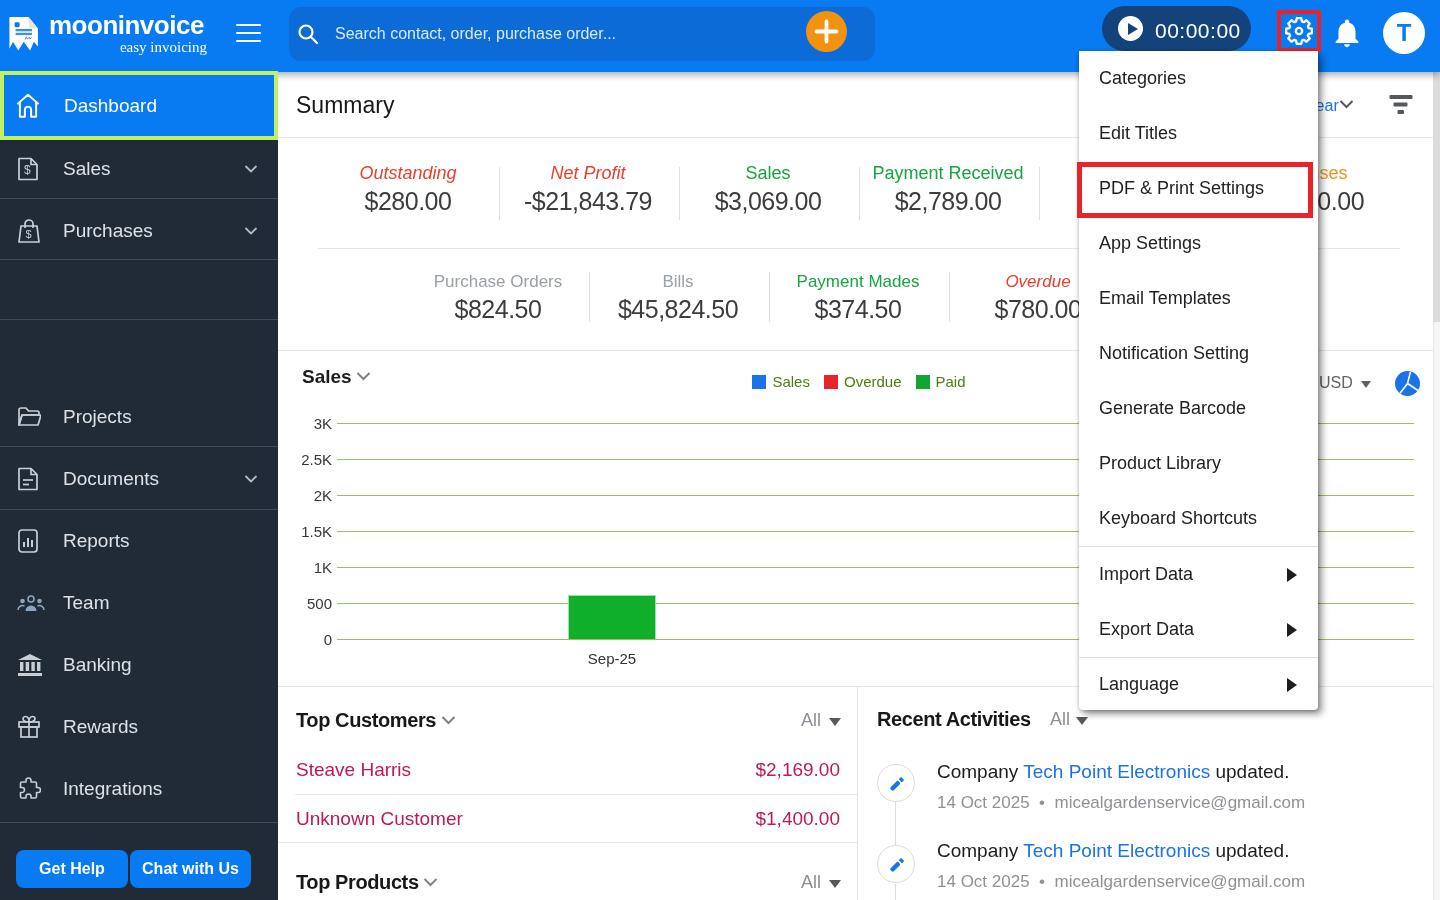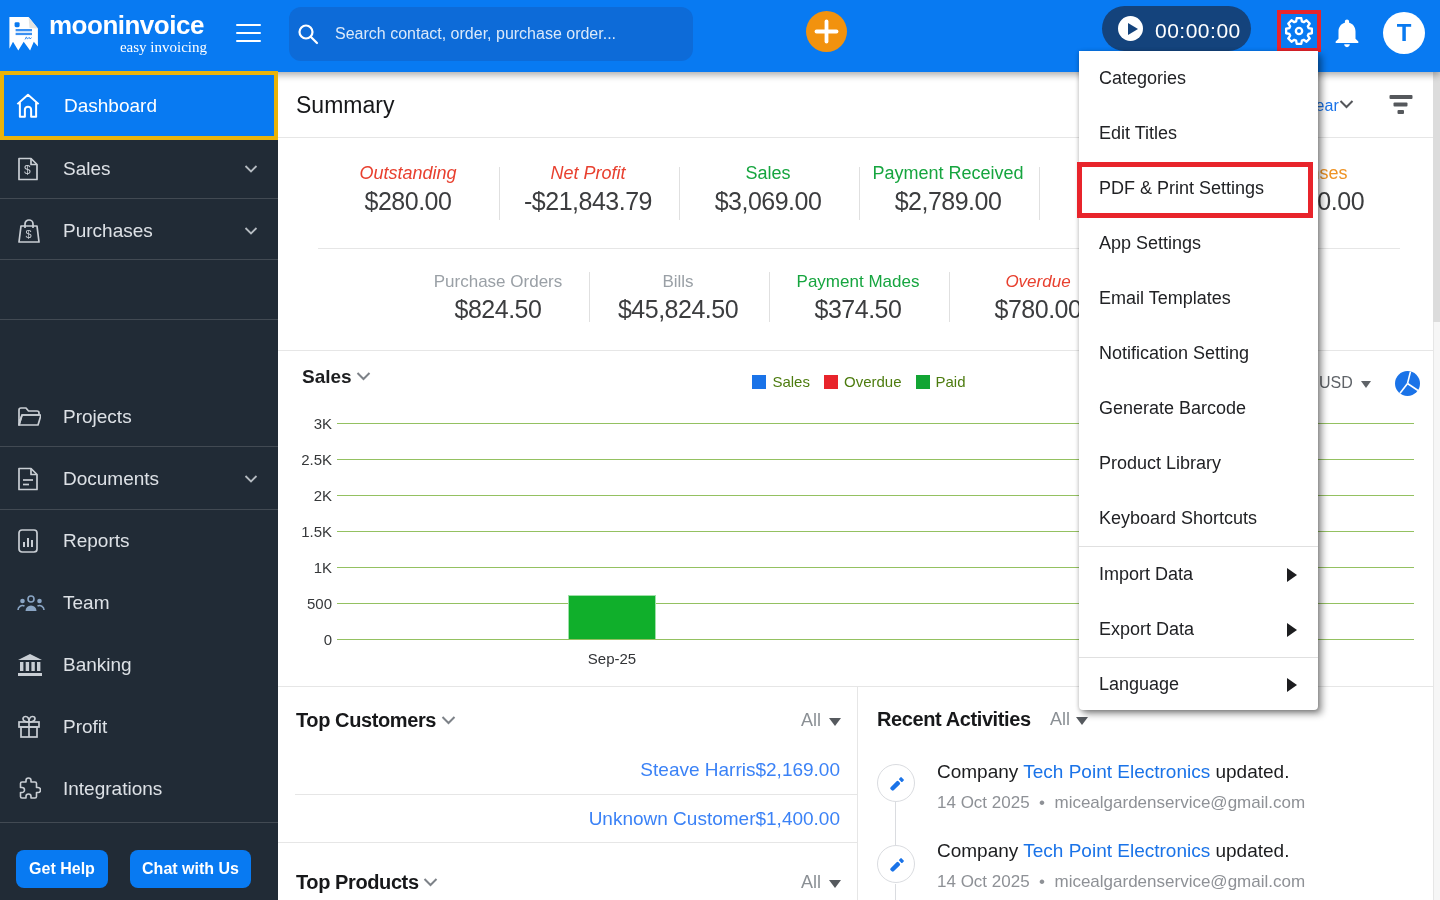--- a/index.html
+++ b/index.html
@@ -5,46 +5,46 @@
 * { margin:0; padding:0; box-sizing:border-box; }
 html,body { width:1440px; height:900px; overflow:hidden; font-family:"Liberation Sans", sans-serif; background:#fff; }
 
 
 #header { position:absolute; left:0; top:0; width:1440px; height:72px; background:#087af2; box-shadow:0 3px 7px rgba(0,0,0,0.33); z-index:10; }
 #logo-icon { position:absolute; left:9px; top:17px; }
 #logo-text { position:absolute; left:49px; top:10px; color:#fff; font-size:26px; font-weight:bold; letter-spacing:-0.5px; }
 #logo-sub { position:absolute; left:0; top:39px; width:207px; text-align:right; color:#fff; font-family:"Liberation Serif", serif; font-size:15px; }
 #burger { position:absolute; left:236px; top:24px; width:25px; }
 #burger div { height:2px; background:#fff; margin-bottom:6px; border-radius:1px; }
-#searchbar { position:absolute; left:289px; top:7px; width:404px; height:54px; background:#0d6bd8; border-radius:12px; }
+#searchbar { position:absolute; left:289px; top:7px; width:586px; height:54px; background:#0d6bd8; border-radius:12px; }
 #searchbar svg { position:absolute; left:8px; top:16px; }
 #searchbar span { position:absolute; left:46px; top:18px; font-size:16px; color:rgba(255,255,255,0.85); }
 #plusbtn { position:absolute; left:806px; top:11px; width:41px; height:41px; border-radius:50%; background:#f2920e; }
 #timer { position:absolute; left:1102px; top:6px; width:149px; height:45px; background:#14437c; border-radius:23px; }
 #timer .play { position:absolute; left:16px; top:10px; width:25px; height:25px; background:#fff; border-radius:50%; }
 #timer .play:after { content:""; position:absolute; left:10px; top:6.5px; border-left:10px solid #14437c; border-top:6px solid transparent; border-bottom:6px solid transparent; }
 #timer .time { position:absolute; left:53px; top:13px; color:#fff; font-size:21px; letter-spacing:0.5px; }
 #gearbox { position:absolute; left:1277px; top:10px; width:44px; height:42px; border:4px solid #e8242b; }
 #gearbox svg { position:absolute; left:4px; top:3px; }
 #bell { position:absolute; left:1330px; top:16px; }
 #avatar { position:absolute; left:1383px; top:12px; width:42px; height:42px; background:#fff; border-radius:50%; color:#0a7af0; text-align:center; font-size:24px; line-height:42px; font-weight:bold; }
 
 
 #sidebar { position:absolute; left:0; top:72px; width:278px; height:828px; background:#212b36; z-index:20; }
-#dash { position:absolute; left:0px; top:-1px; width:278px; height:69px; background:#087af2; border:4px solid #eab308; }
+#dash { position:absolute; left:0px; top:-1px; width:278px; height:69px; background:#087af2; border:4px solid #bef264; }
 #dash .txt { position:absolute; left:60px; top:20px; color:#fff; font-size:19px; }
 #dash svg { position:absolute; left:9px; top:16px; }
 .sitem { position:absolute; left:0; width:278px; height:62px; }
 .sitem .txt { position:absolute; left:63px; top:50%; transform:translateY(-50%); color:#dde1e6; font-size:19px; }
 .sitem svg.icon { position:absolute; left:17px; top:50%; transform:translateY(-50%); }
 .sitem svg.chev { position:absolute; left:auto; right:20px; top:50%; transform:translateY(-50%); }
 .sep { position:absolute; left:0; width:278px; height:1px; background:rgba(255,255,255,0.15); }
 #helpbtns { position:absolute; left:0; top:750px; width:278px; height:78px; border-top:1px solid rgba(255,255,255,0.15); }
 #helpbtns a { position:absolute; top:27px; height:38px; background:#087af2; color:#fff; border-radius:8px; font-size:16px; font-weight:bold; text-align:center; line-height:38px; text-decoration:none; }
-#gethelp { left:16px; width:92px; }
+#gethelp { left:16px; width:112px; }
 #chatus { left:130px; width:121px; }
 
 
 #main { position:absolute; left:278px; top:72px; width:1162px; height:828px; background:#fff; }
 #sum-title { position:absolute; left:18px; top:20px; font-size:23px; font-weight:500; color:#17181a; }
 #sum-hdr-border { position:absolute; left:0; top:65px; width:1162px; height:1px; background:#e6e6e6; }
 #thisyear { position:absolute; left:994px; top:25px; font-size:16px; color:#1a73e8; }
 #ty-chev { position:absolute; left:1061px; top:28px; }
 #filter-ic { position:absolute; left:1111px; top:23px; }
 .m-col { position:absolute; text-align:center; width:176px; }
@@ -74,21 +74,21 @@
 #bar { position:absolute; left:290px; top:523px; width:88px; height:44px; background:#10af2b; border:1px solid #9fe0a8; border-bottom:none; }
 #xlabel { position:absolute; left:290px; top:578px; width:88px; text-align:center; font-size:15px; color:#323437; }
 #chart-border { position:absolute; left:0; top:614px; width:1162px; height:1px; background:#e6e6e6; }
 
 
 #vdivider { position:absolute; left:579px; top:615px; width:1px; height:213px; background:#e6e6e6; }
 #tc-title { position:absolute; left:18px; top:637px; font-size:20px; font-weight:bold; color:#17181a; letter-spacing:-0.4px; }
 #tc-chev { position:absolute; left:163px; top:644px; }
 #tc-all { position:absolute; left:523px; top:638px; font-size:18px; color:#8b9095; }
 #tc-all:after { content:""; position:absolute; left:28px; top:8px; border-top:8px solid #55595e; border-left:6px solid transparent; border-right:6px solid transparent; }
-.cust-row { position:absolute; left:18px; width:544px; font-size:19px; color:#3b82f6;text-align:right; }
+.cust-row { position:absolute; left:18px; width:544px; font-size:19px; color:#be185d; }
 .cust-row .amt { float:right; }
 #tc-div1 { position:absolute; left:17px; top:722px; width:562px; height:1px; background:#e6e6e6; }
 #tc-div2 { position:absolute; left:0px; top:770px; width:579px; height:1px; background:#e6e6e6; }
 #tp-title { position:absolute; left:18px; top:799px; font-size:20px; font-weight:bold; color:#17181a; letter-spacing:-0.4px; }
 #tp-chev { position:absolute; left:145px; top:806px; }
 #tp-all { position:absolute; left:523px; top:800px; font-size:18px; color:#8b9095; }
 #tp-all:after { content:""; position:absolute; left:28px; top:8px; border-top:8px solid #55595e; border-left:6px solid transparent; border-right:6px solid transparent; }
 
 #ra-title { position:absolute; left:599px; top:636px; font-size:20px; font-weight:bold; color:#17181a; letter-spacing:-0.4px; }
 #ra-all { position:absolute; left:772px; top:637px; font-size:18px; color:#8b9095; }
@@ -237,21 +237,21 @@
       </svg>
       <div class="txt">Banking</div>
     </div>
     <div class="sitem" style="top:624px">
       <svg class="icon" width="24" height="24" viewBox="0 0 24 24">
         <rect x="2" y="7" width="20" height="5" fill="none" stroke="#c9ced4" stroke-width="1.7"></rect>
         <rect x="4" y="12" width="16" height="10" fill="none" stroke="#c9ced4" stroke-width="1.7"></rect>
         <line x1="12" y1="7" x2="12" y2="22" stroke="#c9ced4" stroke-width="1.7"></line>
         <path d="M12 7 C 8 7 6 5.5 6 3.8 C 6 2.3 7.3 1.5 8.6 1.5 C 10.8 1.5 12 4 12 7 C 12 4 13.2 1.5 15.4 1.5 C 16.7 1.5 18 2.3 18 3.8 C 18 5.5 16 7 12 7" fill="none" stroke="#c9ced4" stroke-width="1.7"></path>
       </svg>
-      <div class="txt">Profit</div>
+      <div class="txt">Rewards</div>
     </div>
     <div class="sitem" style="top:686px">
       <svg class="icon" width="24" height="24" viewBox="0 0 24 24">
         <path d="M9 3.5 a2.5 2.5 0 0 1 5 0 V5 h4 a1.5 1.5 0 0 1 1.5 1.5 v4 h1.5 a2.5 2.5 0 0 1 0 5 H19.5 v4 a1.5 1.5 0 0 1 -1.5 1.5 h-4 V19.5 a2.5 2.5 0 0 0 -5 0 V21 h-4 A1.5 1.5 0 0 1 3.5 19.5 v-4 H5 a2.5 2.5 0 0 0 0 -5 H3.5 v-4 A1.5 1.5 0 0 1 5 5 h4 Z" fill="none" stroke="#c9ced4" stroke-width="1.6" stroke-linejoin="round"></path>
       </svg>
       <div class="txt">Integrations</div>
     </div>
     <div class="sep" style="top:126px"></div>
     <div class="sep" style="top:187px"></div>
     <div class="sep" style="top:247px"></div>

